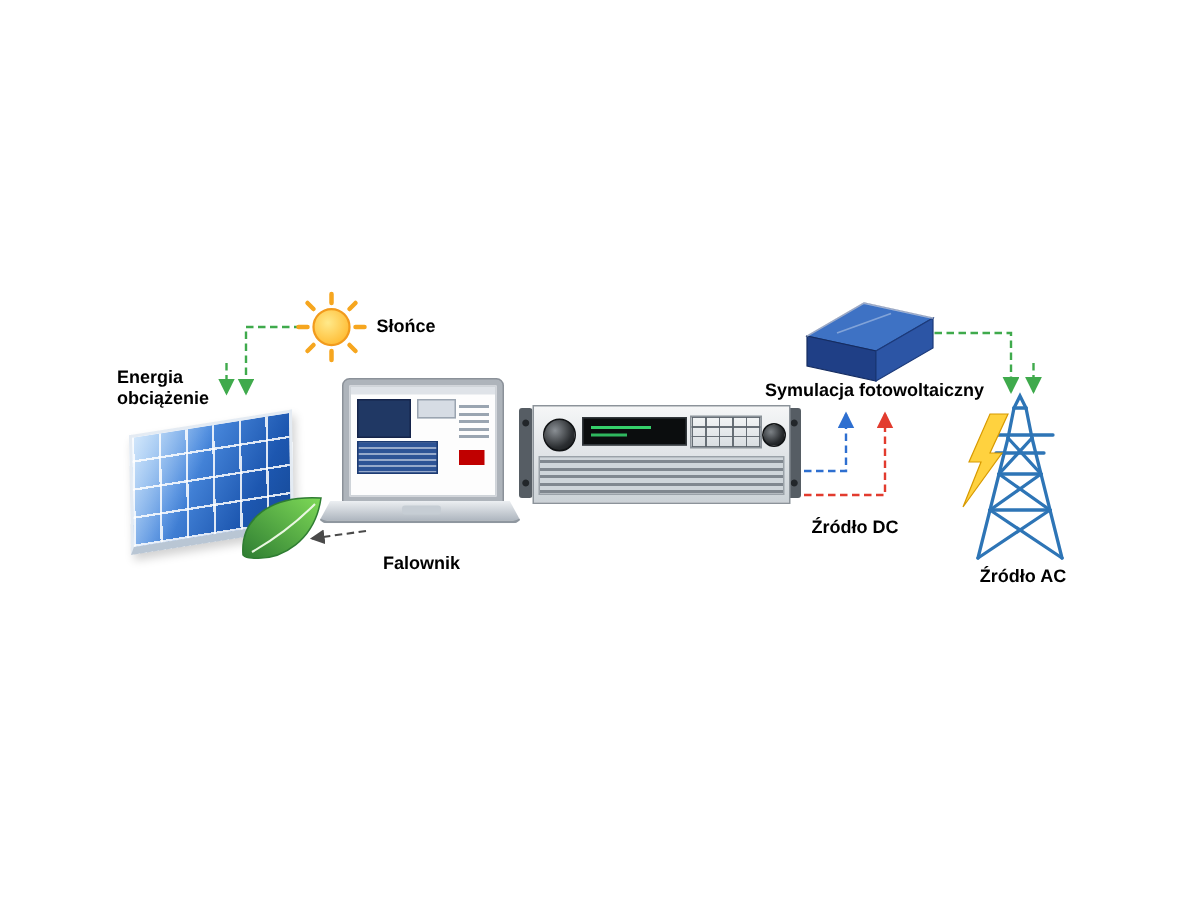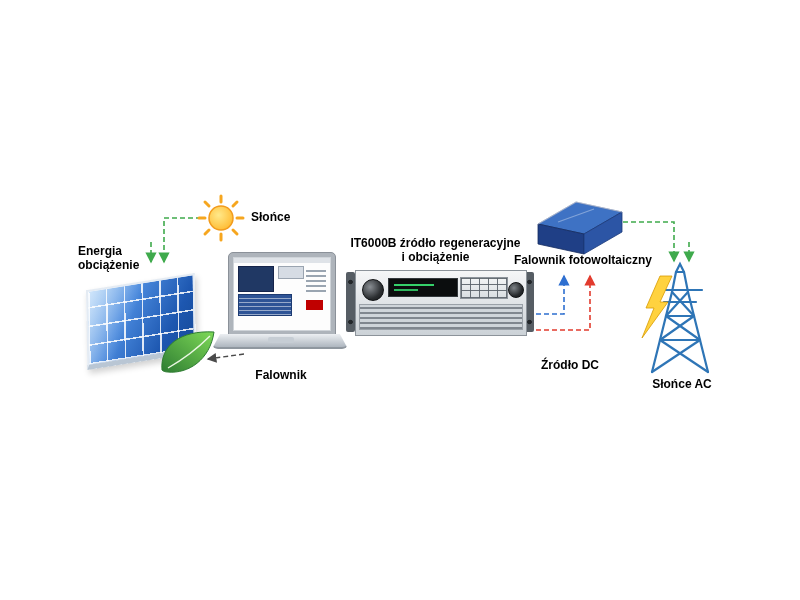--- a/index.html
+++ b/index.html
@@ -156,24 +156,20 @@
         <div class="lt-win3"></div>
         <div class="lt-rows"></div>
         <div class="lt-red"></div>
       </div>
     </div>
     <div class="lt-base"></div>
     <div class="lt-pad"></div>
   </div>
   <div class="lbl center" style="left:228px;top:368px;width:106px">Falownik</div>
 
-  <div class="lbl center" style="left:328px;top:236px;width:215px">
-    <div>IT6000B źródło regeneracyjne</div>
-    <div>i obciążenie</div>
-  </div>
   <div class="device">
     <div class="ear left"></div>
     <div class="ear right"></div>
     <div class="dev-body">
       <div class="knob"></div>
       <div class="disp">
         <div class="disp-l1"></div>
         <div class="disp-l2"></div>
       </div>
       <div class="btns"></div>
@@ -182,23 +178,23 @@
     </div>
   </div>
 
   <svg class="inverter" viewBox="0 0 92 62">
     <polygon points="6,28 44,6 90,16 52,38" fill="#3e72c4" stroke="#1c3a7a" stroke-width="0.8"></polygon>
     <polygon points="6,28 52,38 52,58 6,48" fill="#1f3f86" stroke="#152c60" stroke-width="0.8"></polygon>
     <polygon points="52,38 90,16 90,36 52,58" fill="#2c55a5" stroke="#1c3a7a" stroke-width="0.8"></polygon>
     <polyline points="6,28 44,6 90,16" fill="none" stroke="rgba(255,255,255,0.55)" stroke-width="1.2"></polyline>
     <line x1="26" y1="26" x2="62" y2="13" stroke="rgba(255,255,255,0.35)" stroke-width="1.2"></line>
   </svg>
-  <div class="lbl center nowrap" style="left:507px;top:253px;width:152px">Falownik fotowoltaiczny</div>
-
-  <div class="lbl center" style="left:534px;top:358px;width:72px">Źródło DC</div>
+  <div class="lbl center nowrap" style="left:507px;top:253px;width:152px">Symulacja fotowoltaiczny</div>
+
+  <div class="lbl center" style="left:534px;top:344px;width:72px">Źródło DC</div>
 
   <svg class="tower" viewBox="0 0 84 116">
     <g stroke="#2e75b6" stroke-width="2.2" stroke-linecap="round" fill="none">
       <line x1="14" y1="112" x2="34" y2="32"></line>
         <line x1="70" y1="112" x2="50" y2="32"></line>
       <line x1="34" y1="32" x2="38" y2="12"></line>
         <line x1="50" y1="32" x2="46" y2="12"></line>
       <polyline points="38,12 42,4 46,12"></polyline>
         <line x1="38" y1="12" x2="46" y2="12"></line>
       <line x1="20" y1="30" x2="64" y2="30"></line>
@@ -207,15 +203,15 @@
         <line x1="50" y1="32" x2="28" y2="56"></line>
       <line x1="28" y1="56" x2="56" y2="56"></line>
       <line x1="28" y1="56" x2="62" y2="80"></line>
         <line x1="56" y1="56" x2="22" y2="80"></line>
       <line x1="22" y1="80" x2="62" y2="80"></line>
       <line x1="22" y1="80" x2="70" y2="112"></line>
         <line x1="62" y1="80" x2="14" y2="112"></line>
     </g>
     <path d="M34,16 L22,16 L8,48 L16,48 L4,78 L30,42 L22,42 Z" fill="#ffd23f" stroke="#d89a00" stroke-width="0.8"></path>
   </svg>
-  <div class="lbl center" style="left:645px;top:377px;width:74px">Słońce AC</div>
+  <div class="lbl center" style="left:645px;top:377px;width:74px">Źródło AC</div>
 
 </div>
 
 </body></html>

